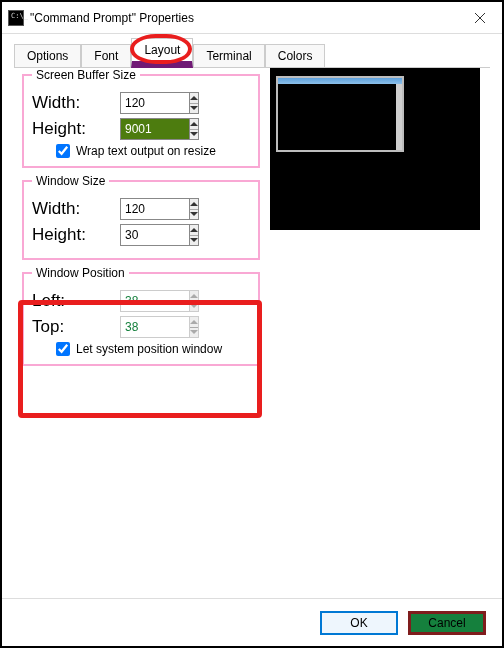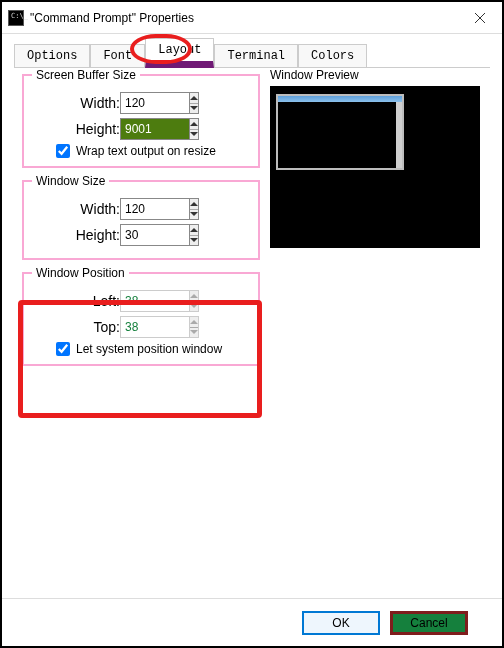--- a/index.html
+++ b/index.html
@@ -47,21 +47,20 @@
   .titlebar .close svg { stroke: #333; stroke-width: 1; }
 
   
   .tabstrip {
     display: flex;
     align-items: flex-end;
     height: 26px;
     margin: 8px 12px 0 12px;
     position: relative;
     border-bottom: 1px solid #ccc;
-    font-family: Liberation Mono, monospace;
   }
   .tab {
     padding: 4px 12px 4px 12px;
     border: 1px solid #ccc;
     border-bottom: none;
     background: #f8f8f8;
     margin-right: 0px;
     position: relative;
     cursor: default;
     font-size: 12px;
@@ -96,22 +95,21 @@
     font-size: 12px;
   }
 
   .row {
     display: flex;
     align-items: center;
     margin: 4px 0;
   }
   .row-label {
     width: 88px;
-    font-size: 14px;
-    text-align: right;
+    font-size: 17px;
   }
 
   .spinner {
     display: flex;
     width: 72px;
     height: 22px;
   }
   .spinner input[type=text] {
     width: 69px;
     height: 22px;
@@ -211,21 +209,21 @@
 
   
   .footer {
     position: absolute;
     left: 0; right: 0; bottom: 0; height: 48px;
     border-top: 1px solid #ddd;
     display: flex;
     justify-content: flex-end;
     align-items: center;
     gap: 10px;
-    padding-right: 34px;
+    padding-right: 16px;
   }
   .btn {
     min-width: 78px; height: 24px;
     border: 3px solid #7f1d1d;
     background: #15803d;
     font: 12px "Segoe UI", sans-serif;
     cursor: default;
   }
   .btn.primary {
     border: 2px solid #0078d4;
@@ -336,21 +334,20 @@
         <input type="checkbox" checked="" style="">
         <span>Let system position window</span>
       </label>
     </fieldset>
 
     <div class="box-highlight" style="left:-4px; top:232px; width:244px; height:118px;"></div>
 
   </div>
 
   <div class="preview-col">
-    <div class="preview-title">Window Preview</div>
     <div class="preview-frame">
       <div class="preview-window"></div>
     </div>
   </div>
 
 </div>
 
 <div class="footer">
   <button class="btn primary">OK</button>
   <button class="btn">Cancel</button>

